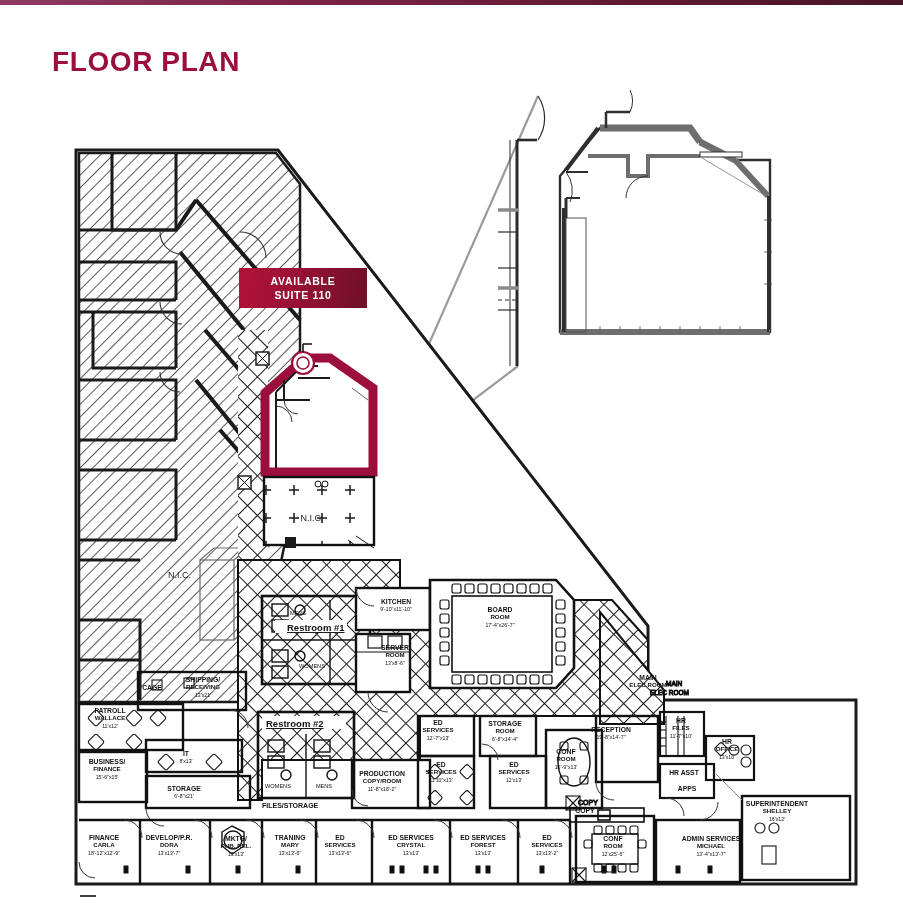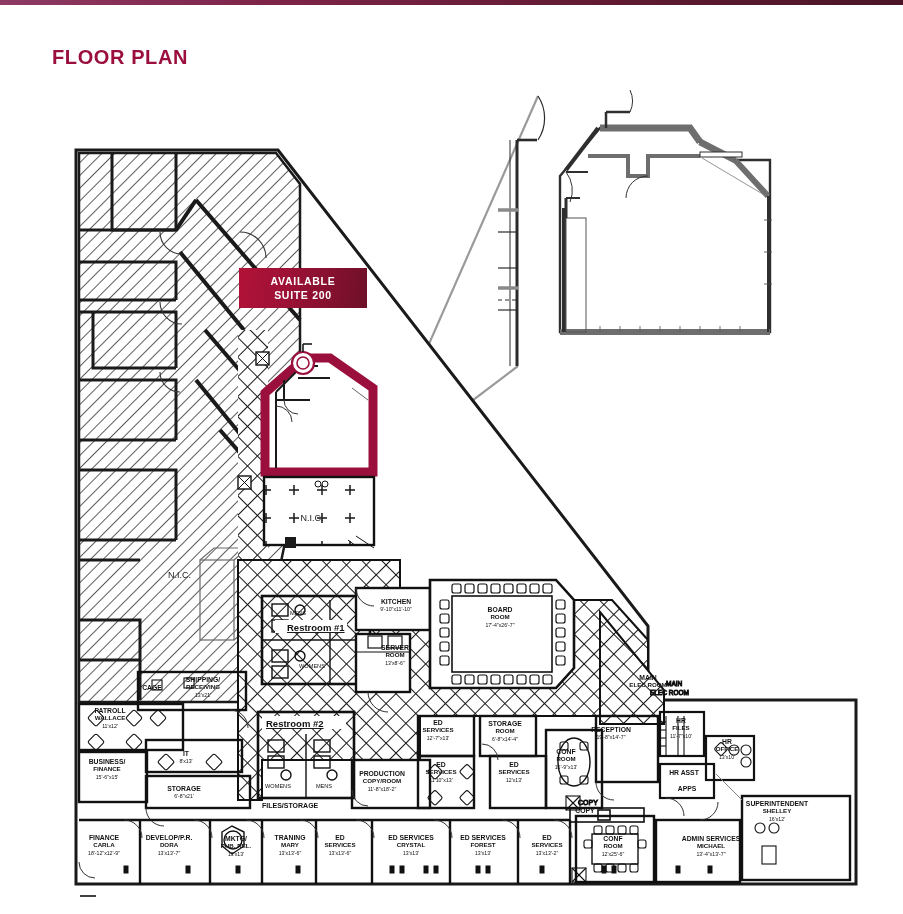--- a/index.html
+++ b/index.html
@@ -7,21 +7,21 @@
   body{
     width:903px;height:914px;position:relative;overflow:hidden;
     font-family:"Liberation Sans","DejaVu Sans",sans-serif;
   }
   #top-accent-bar{
     position:absolute;left:0;top:0;width:903px;height:5px;
     background:linear-gradient(90deg,#8e3a63 0%,#7d2448 30%,#5e1a30 70%,#4a1527 100%);
   }
   #page-title{
     position:absolute;left:52px;top:46px;
-    font-size:20px;font-weight:bold;letter-spacing:.6px;
+    font-size:28px;font-weight:bold;letter-spacing:.6px;
     color:#9b0f3c;
   }
   #plan-stage{
     position:absolute;left:0;top:0;width:903px;height:914px;
   }
   svg{display:block;}
   #available-badge{
     position:absolute;left:239px;top:268px;width:128px;height:40px;
     background:linear-gradient(100deg,#b21237 0%,#9d1136 38%,#6e1028 100%);
     color:#ffffff;display:flex;flex-direction:column;
@@ -553,14 +553,14 @@
         <text x="483" y="854.8000000000001" font-size="5.2" font-weight="normal" fill="#111">13'x13'</text>
         <text x="547" y="839.6" font-size="6.8" font-weight="bold" fill="#111">ED</text>
         <text x="547" y="847.2" font-size="6.2" font-weight="bold" fill="#111">SERVICES</text>
         <text x="547" y="854.8000000000001" font-size="5.2" font-weight="normal" fill="#111">13'x13'-2"</text>
       </g>
 </svg>
 </div>
 
 <div id="available-badge">
   <span>AVAILABLE</span>
-  <span>SUITE 200</span>
+  <span>SUITE 110</span>
 </div>
 
 </body></html>

